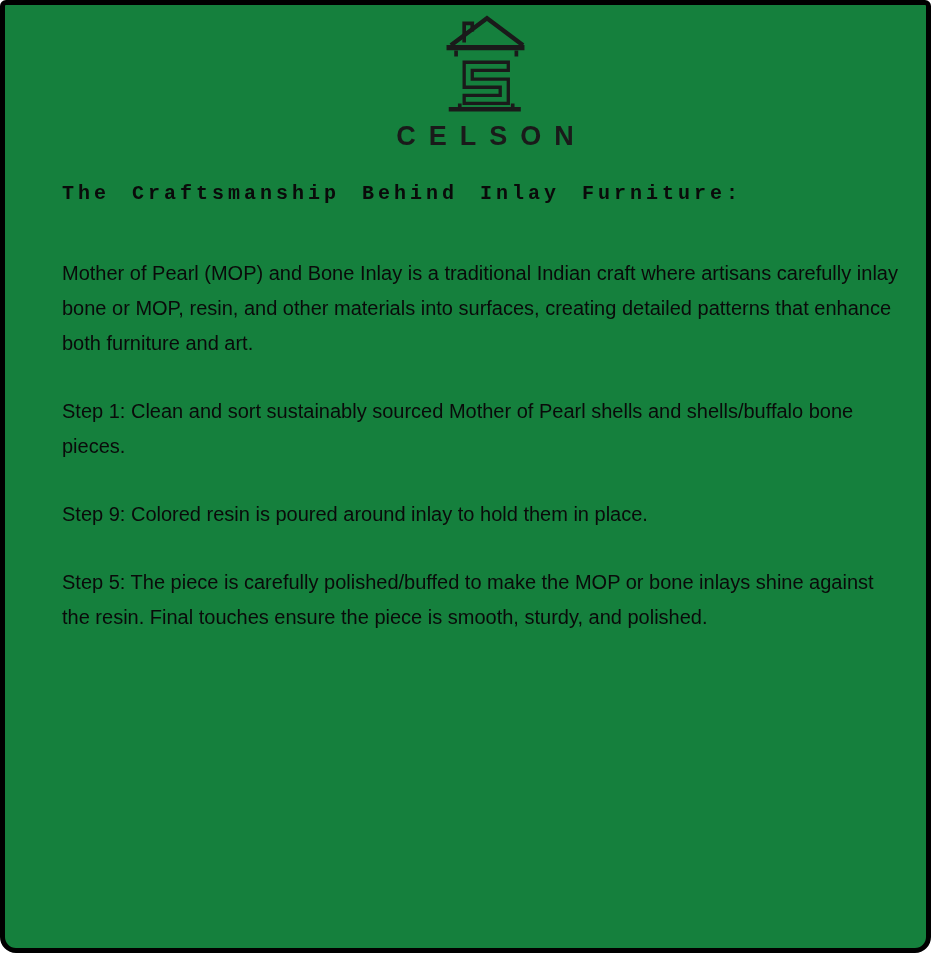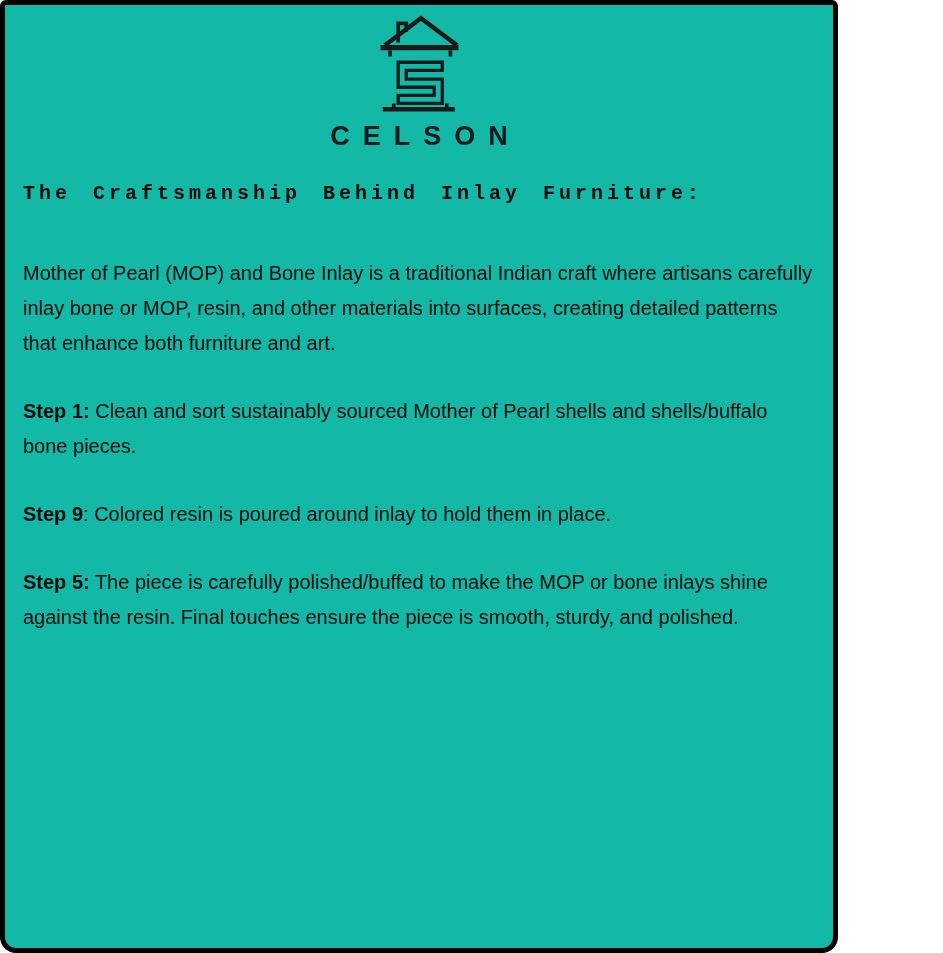--- a/index.html
+++ b/index.html
@@ -3,27 +3,28 @@
 <meta charset="utf-8">
 <style>
   html, body {
     margin: 0;
     padding: 0;
     background: #ffffff;
     font-family: "Liberation Sans", sans-serif;
   }
   .frame {
     position: relative;
-    width: 838px;
+    width: 931px;
     height: 953px;
     box-sizing: border-box;
     border: 5px solid #000000;
     border-radius: 6px 6px 16px 16px;
-    background: #14b8a6;
+    background: #15803d;
     overflow: hidden;
+    padding-left: 39px;
   }
   .logo-block {
     text-align: center;
     padding-top: 8px;
   }
   .logo-icon svg {
     display: inline-block;
   }
   .wordmark {
     margin-top: 4px;
@@ -49,21 +50,21 @@
     font-size: 20px;
     line-height: 35px;
   }
   .para {
     margin: 0 0 33px 0;
   }
   .para:last-child {
     margin-bottom: 0;
   }
   .para-bold {
-    font-weight: 700;
+    font-weight: 400;
   }
 </style>
 </head>
 <body>
 
 <div class="frame">
 
   <div class="logo-block">
     <span class="logo-icon">
       <svg width="81" height="100" viewBox="0 0 110 136" fill="none" stroke="#1a1a1a" stroke-width="4.5" stroke-linecap="butt" stroke-linejoin="miter" xmlns="http://www.w3.org/2000/svg">

